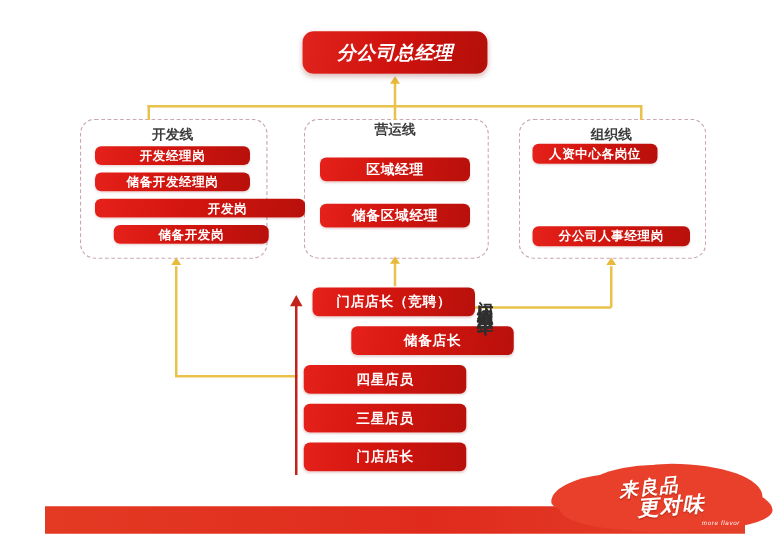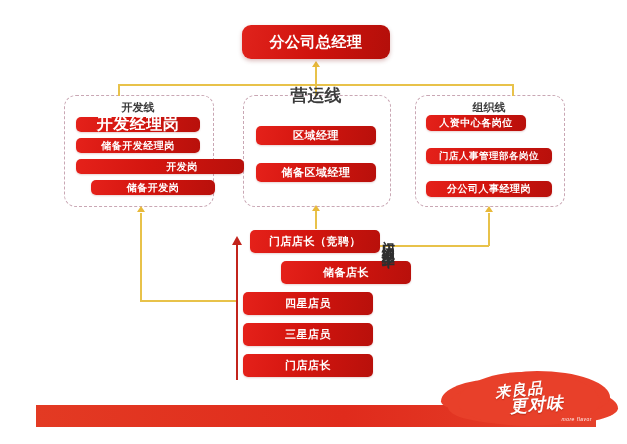--- a/index.html
+++ b/index.html
@@ -31,20 +31,21 @@
     letter-spacing: 0.5px;
     text-align: center;
     box-shadow: 0 1px 2px rgba(120,0,0,0.18);
     white-space: nowrap;
     z-index: 6;
   }
   .pill.big {
     border-radius: 9px;
     background: linear-gradient(100deg, #e0231c 0%, #cf120d 50%, #b30f0a 100%);
     box-shadow: 0 2px 4px rgba(120,0,0,0.25);
+    font-style: italic;
   }
 
   
   .group-panel {
     position: absolute;
     border: 1px dashed #c9a7b4;
     border-radius: 12px;
     background: #ffffff;
     z-index: 2;
   }
@@ -175,36 +176,35 @@
   <div class="gold-v" style="left:315px; top:66px; height:18px;"></div>
   <div class="gold-h" style="left:118px; top:84px; width:395px;"></div>
 
   <div class="gold-v" style="left:118px; top:84px; height:12px;"></div>
   <div class="gold-v" style="left:315px; top:84px; height:12px;"></div>
   <div class="gold-v" style="left:512px; top:84px; height:12px;"></div>
 
   <div class="group-panel" style="left:64px; top:95px; width:148px; height:110px;"></div>
   <div class="group-title" style="left:64px; top:100px; width:148px; font-size:11px;">开发线</div>
 
-  <div class="pill" style="left:76px; top:117px; width:124px; height:15px; font-size:16px;">开发经理岗</div>
+  <div class="pill" style="left:76px; top:117px; width:124px; height:15px; font-size:10px;">开发经理岗</div>
   <div class="pill" style="left:76px; top:138px; width:124px; height:15px; font-size:10px;">储备开发经理岗</div>
   <div class="pill" style="left:76px; top:159px; width:124px; height:15px; font-size:10px;padding-left:44px;">开发岗</div>
   <div class="pill" style="left:76px; top:180px; width:124px; height:15px; font-size:10px;margin-left:15px;">储备开发岗</div>
 
   <div class="group-panel" style="left:243px; top:95px; width:146px; height:110px;"></div>
-  <div class="group-title" style="left:243px; top:84px; width:146px; font-size:17px;">营运线</div>
+  <div class="group-title" style="left:243px; top:96px; width:146px; font-size:11px;">营运线</div>
 
   <div class="pill" style="left:256px; top:126px; width:120px; height:19px; font-size:11px;">区域经理</div>
   <div class="pill" style="left:256px; top:163px; width:120px; height:19px; font-size:11px;">储备区域经理</div>
 
   <div class="group-panel" style="left:415px; top:95px; width:148px; height:110px;"></div>
   <div class="group-title" style="left:415px; top:100px; width:148px; font-size:11px;">组织线</div>
 
   <div class="pill" style="left:426px; top:115px; width:100px; height:16px; font-size:10px;">人资中心各岗位</div>
-  <div class="pill" style="left:426px; top:148px; width:126px; height:16px; font-size:9.5px;">门店人事管理部各岗位</div>
   <div class="pill" style="left:426px; top:181px; width:126px; height:16px; font-size:10px;">分公司人事经理岗</div>
 
   <div class="gold-arrow-up" style="left:312px; top:205px;"></div>
   <div class="gold-v" style="left:315px; top:210px; height:19px;"></div>
 
   <div class="gold-h" style="left:140px; top:300px; width:98px;"></div>
   <div class="gold-v" style="left:140px; top:213px; height:88px;"></div>
   <div class="gold-arrow-up" style="left:137px; top:206px;"></div>
 
   <div class="gold-h" style="left:375px; top:245px; width:114px;"></div>

